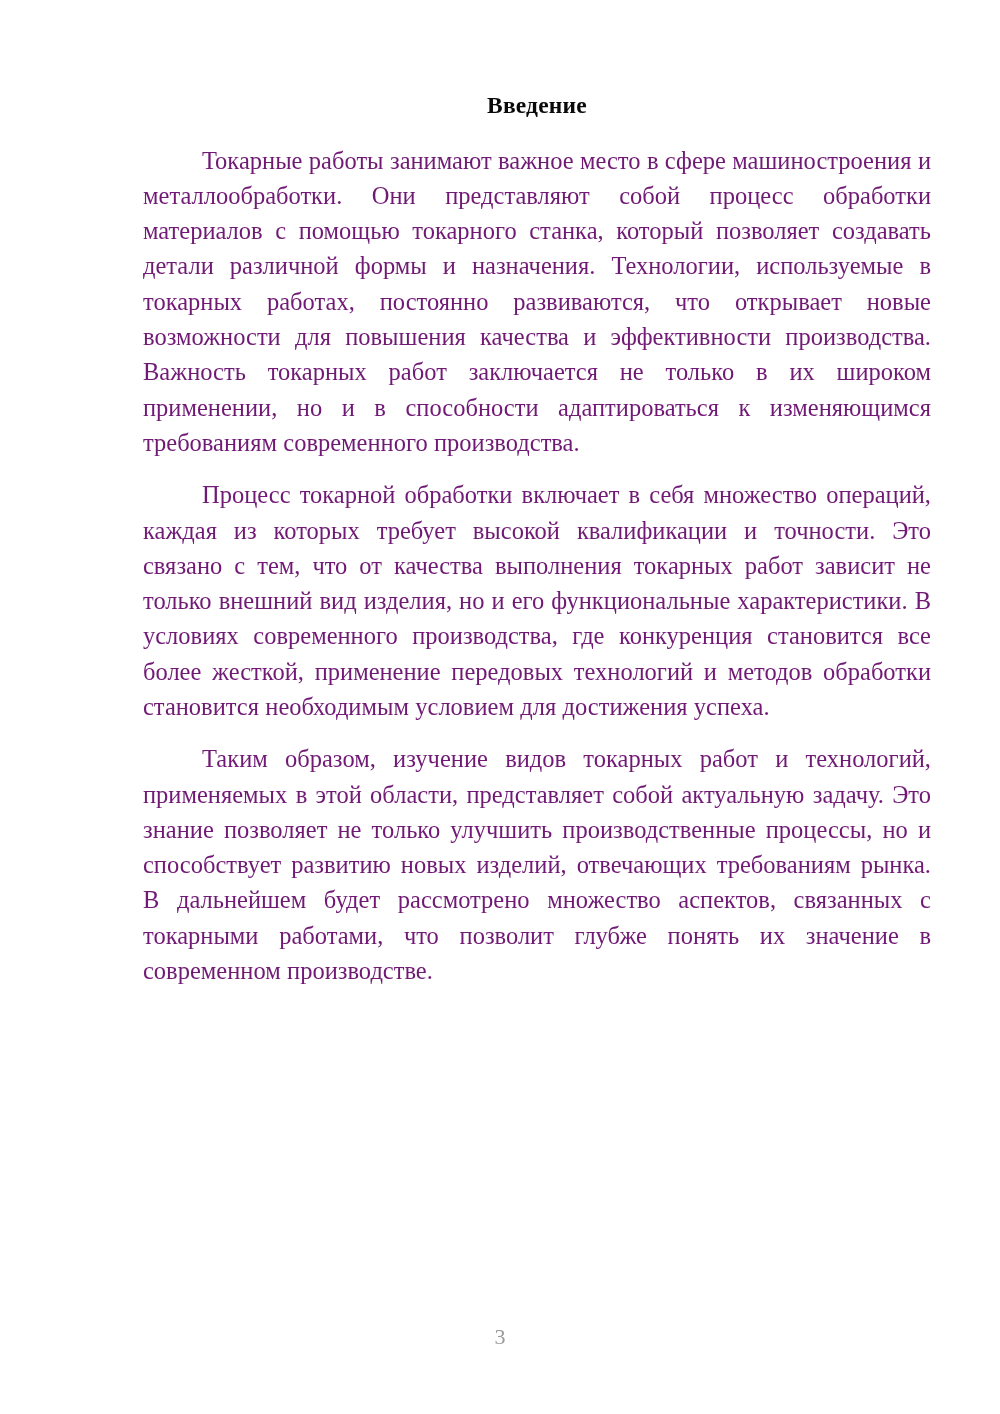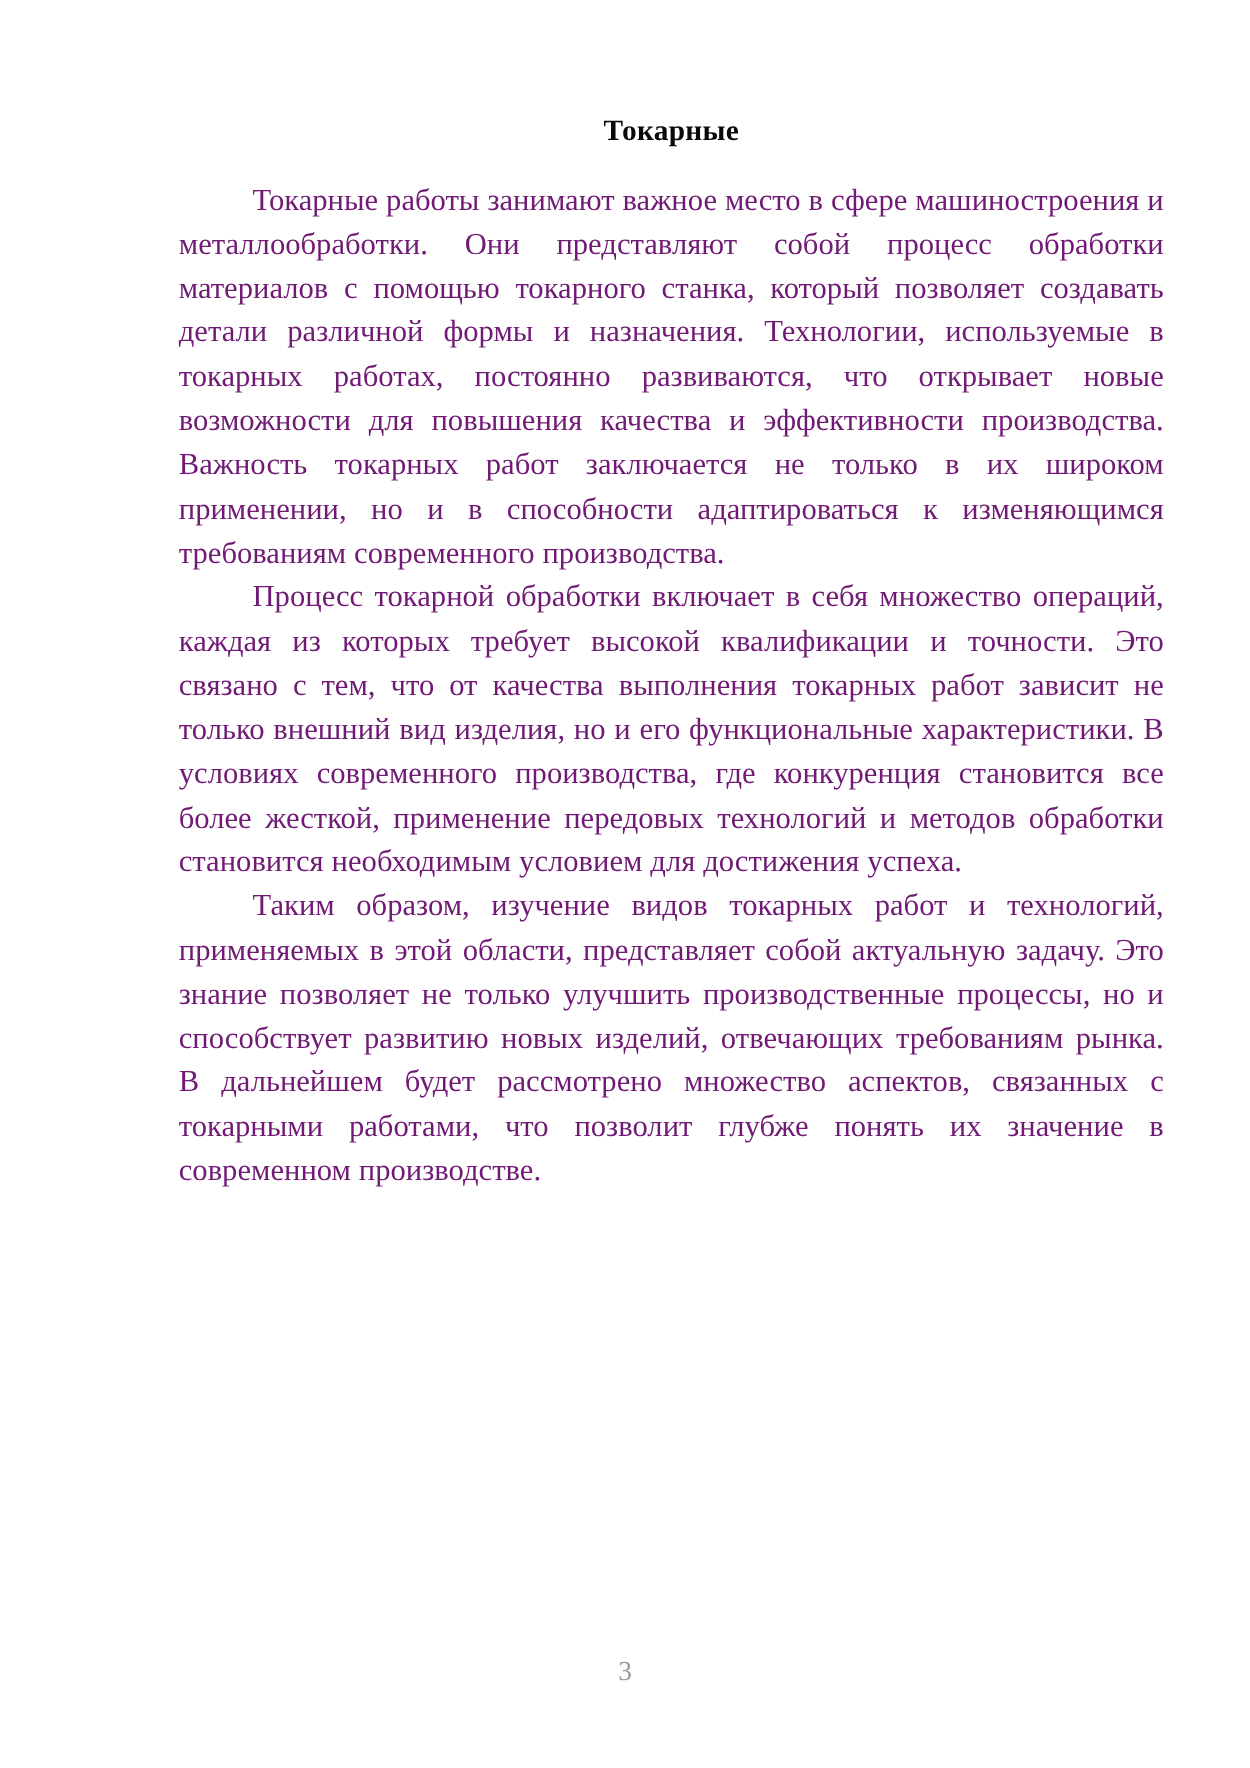--- a/index.html
+++ b/index.html
@@ -44,21 +44,21 @@
     line-height: 35.3px;
     text-align: justify;
     text-justify: inter-word;
     text-indent: 59px;
     color: #701a75;
     hyphens: none;
     word-spacing: 0.2px;
   }
 
   .body-text + .body-text {
-    margin-top: 0;
+    margin-top: 17px;
     font-family: Liberation Serif, serif;
   }
 
   .page-number {
     position: absolute;
     left: 0;
     right: 0;
     top: 1326px;
     text-align: center;
     font-size: 22px;
@@ -67,21 +67,21 @@
     line-height: 1;
   }
 </style>
 </head>
 <body>
 
 <div class="page">
 
   <div class="content">
 
-    <h1 class="doc-title">Токарные</h1>
+    <h1 class="doc-title">Введение</h1>
 
     <p class="body-text">Токарные работы занимают важное место в сфере машиностроения и металлообработки. Они представляют собой процесс обработки материалов с помощью токарного станка, который позволяет создавать детали различной формы и назначения. Технологии, используемые в токарных работах, постоянно развиваются, что открывает новые возможности для повышения качества и эффективности производства. Важность токарных работ заключается не только в их широком применении, но и в способности адаптироваться к изменяющимся требованиям современного производства.</p>
 
     <p class="body-text">Процесс токарной обработки включает в себя множество операций, каждая из которых требует высокой квалификации и точности. Это связано с тем, что от качества выполнения токарных работ зависит не только внешний вид изделия, но и его функциональные характеристики. В условиях современного производства, где конкуренция становится все более жесткой, применение передовых технологий и методов обработки становится необходимым условием для достижения успеха.</p>
 
     <p class="body-text">Таким образом, изучение видов токарных работ и технологий, применяемых в этой области, представляет собой актуальную задачу. Это знание позволяет не только улучшить производственные процессы, но и способствует развитию новых изделий, отвечающих требованиям рынка. В дальнейшем будет рассмотрено множество аспектов, связанных с токарными работами, что позволит глубже понять их значение в современном производстве.</p>
 
   </div>
 
   <div class="page-number">3</div>

